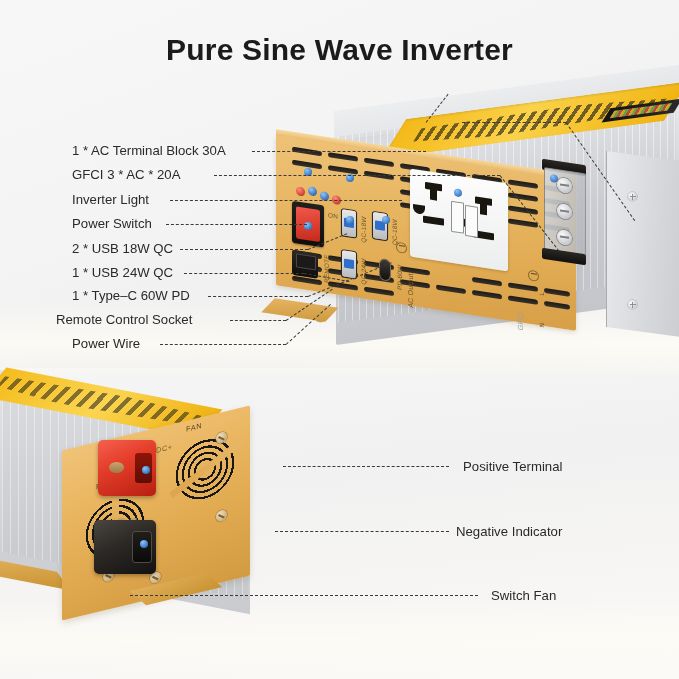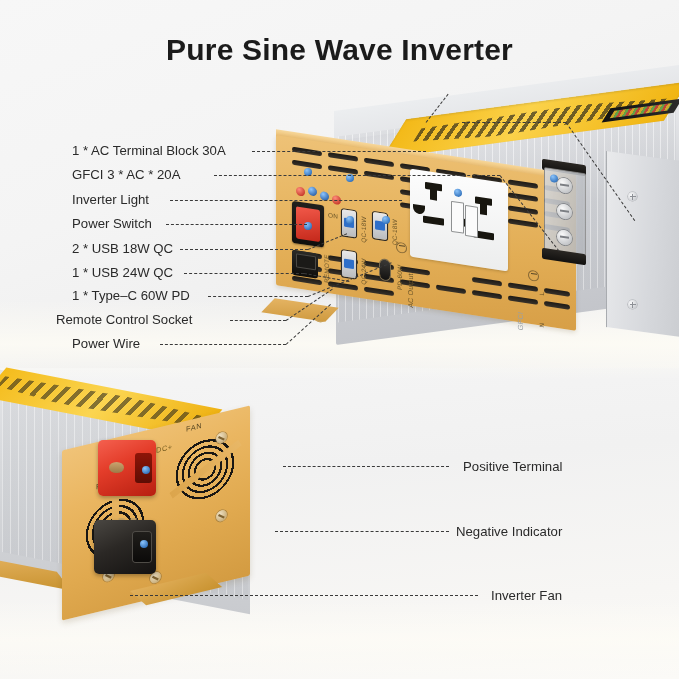--- a/index.html
+++ b/index.html
@@ -525,15 +525,15 @@
 
     <div class="b-foot"></div>
   </div>
 
   <div class="dash" style="left:283px;top:466px;width:166px;"></div>
   <div class="dash" style="left:275px;top:531px;width:174px;"></div>
   <div class="dash" style="left:130px;top:595px;width:348px;"></div>
 
   <div class="lbl-r" style="left:463px;top:459px;">Positive Terminal</div>
   <div class="lbl-r" style="left:456px;top:524px;">Negative Indicator</div>
-  <div class="lbl-r" style="left:491px;top:588px;">Inverter Fan</div>
+  <div class="lbl-r" style="left:491px;top:588px;">Switch Fan</div>
 
 </div>
 
 </body></html>

